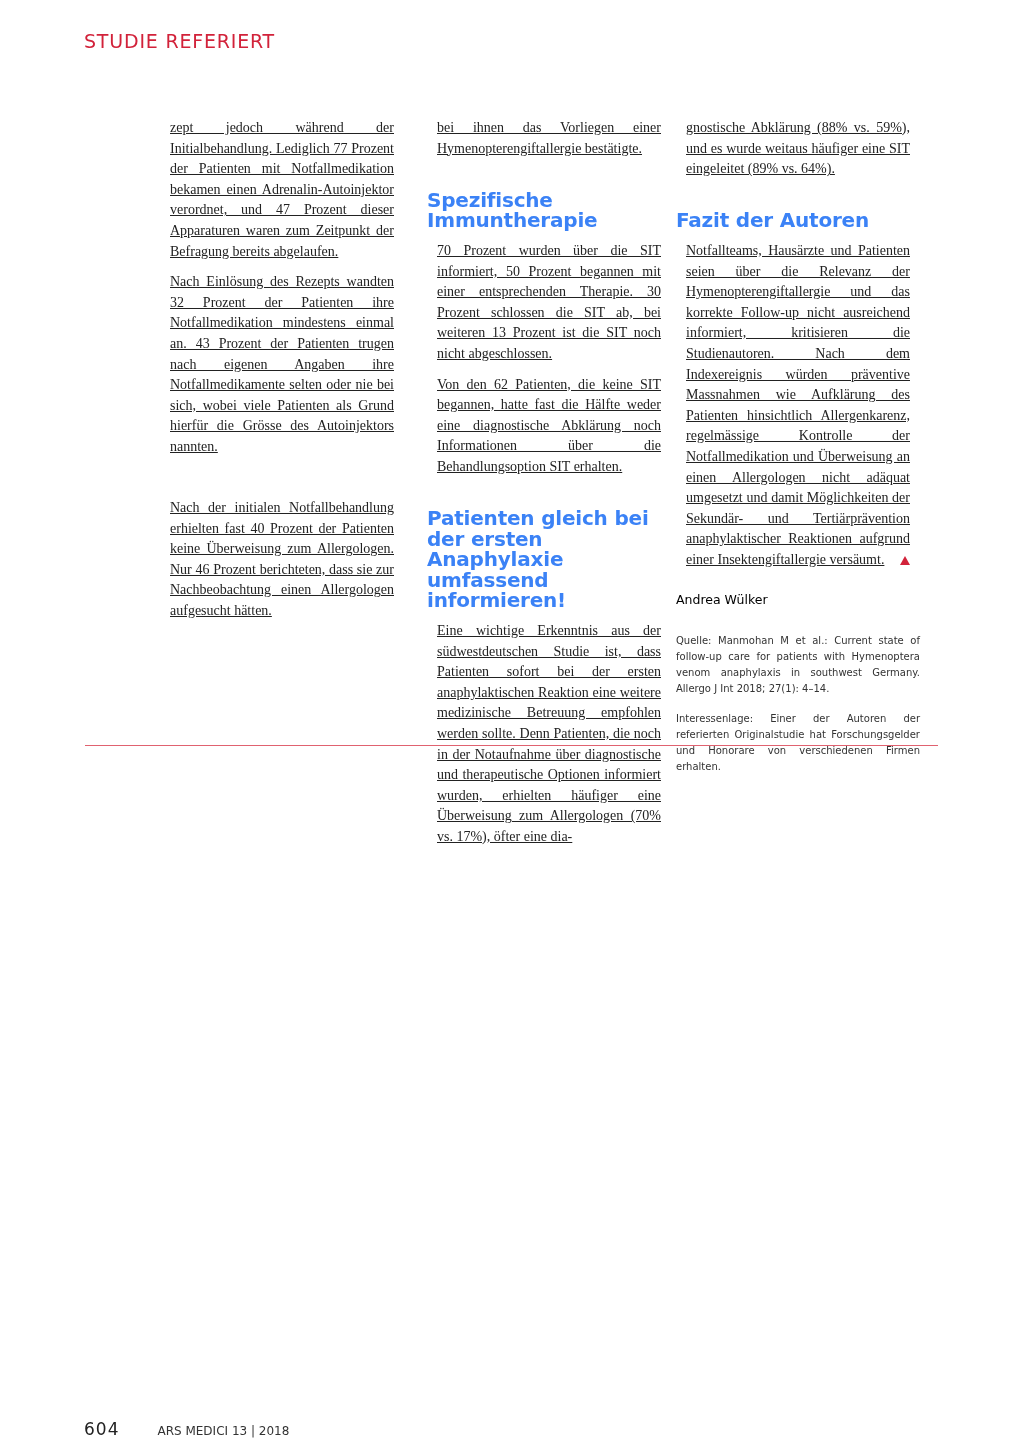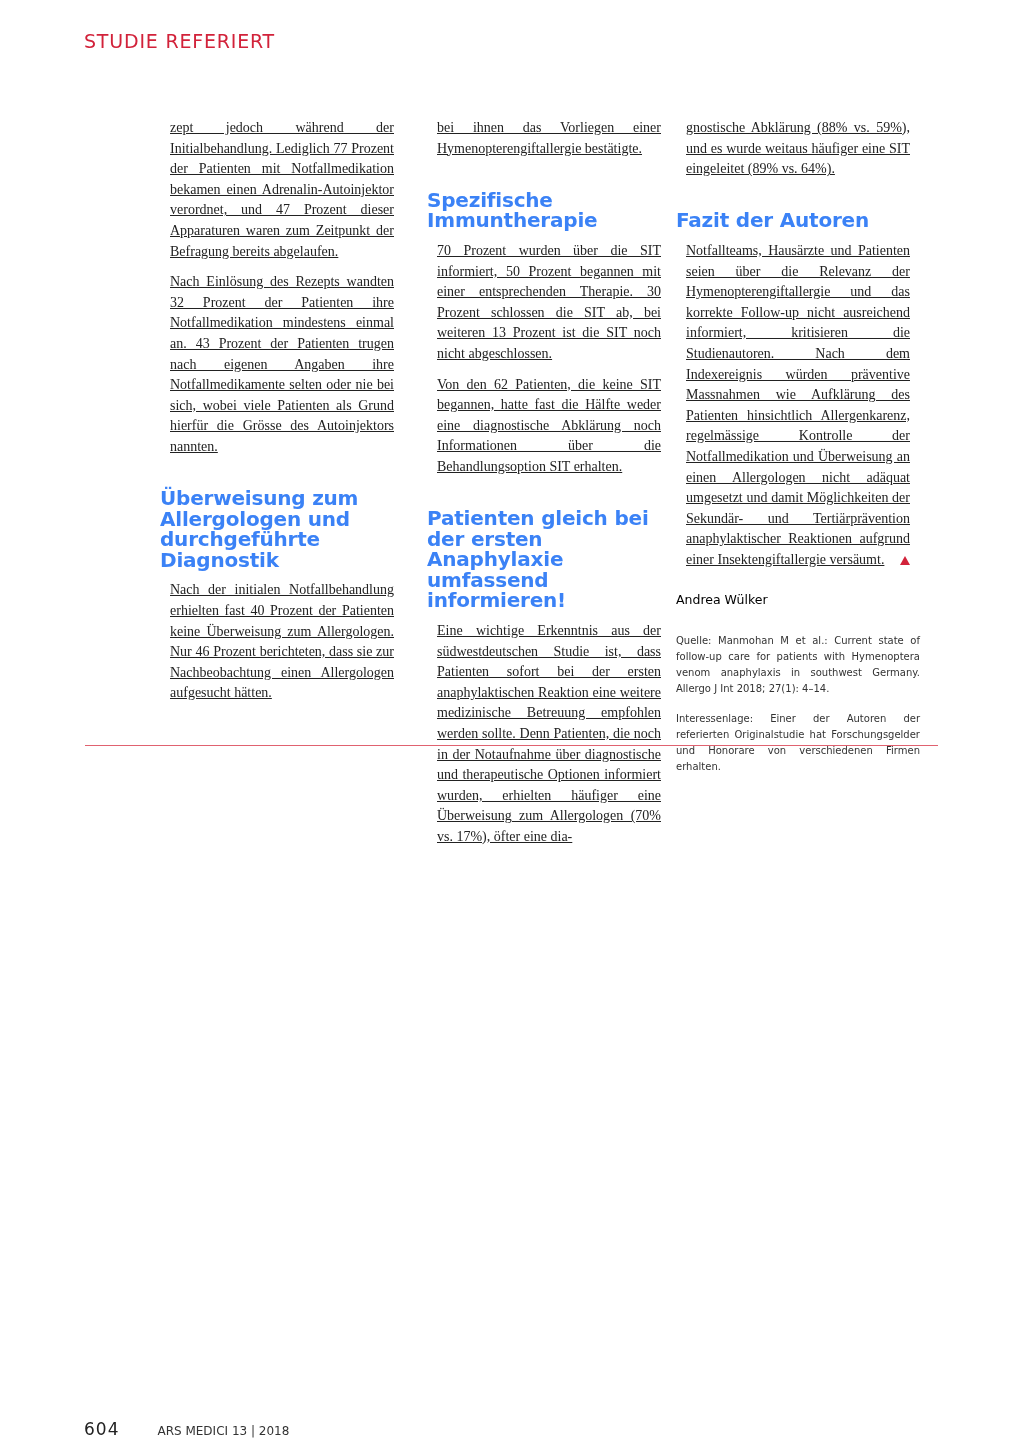--- a/index.html
+++ b/index.html
@@ -51,21 +51,20 @@
 </style>
 </head>
 <body>
 
 <div class="running-head">STUDIE REFERIERT</div>
 
 <div class="col" id="col1">
   <p>zept jedoch während der Initialbehandlung. Lediglich 77 Prozent der Patienten mit Notfallmedikation bekamen einen Adrenalin-Autoinjektor verordnet, und 47 Prozent dieser Apparaturen waren zum Zeitpunkt der Befragung bereits abgelaufen.</p>
   <p>Nach Einlösung des Rezepts wandten 32 Prozent der Patienten ihre Notfallmedikation mindestens einmal an. 43 Prozent der Patienten trugen nach eigenen Angaben ihre Notfallmedikamente selten oder nie bei sich, wobei viele Patienten als Grund hierfür die Grösse des Autoinjektors nannten.</p>
   <div class="gap"></div>
-  <h3>Überweisung zum Allergologen und durchgeführte Diagnostik</h3>
   <p>Nach der initialen Notfallbehandlung erhielten fast 40 Prozent der Patienten keine Überweisung zum Allergologen. Nur 46 Prozent berichteten, dass sie zur Nachbeobachtung einen Allergologen aufgesucht hätten.</p>
 </div>
 
 <div class="col" id="col2">
   <p>bei ihnen das Vorliegen einer Hymenopterengiftallergie bestätigte.</p>
   <div class="gap"></div>
   <h3>Spezifische Immuntherapie</h3>
   <p>70 Prozent wurden über die SIT informiert, 50 Prozent begannen mit einer entsprechenden Therapie. 30 Prozent schlossen die SIT ab, bei weiteren 13 Prozent ist die SIT noch nicht abgeschlossen.</p>
   <p>Von den 62 Patienten, die keine SIT begannen, hatte fast die Hälfte weder eine diagnostische Abklärung noch Informationen über die Behandlungsoption SIT erhalten.</p>
   <div class="gap"></div>

